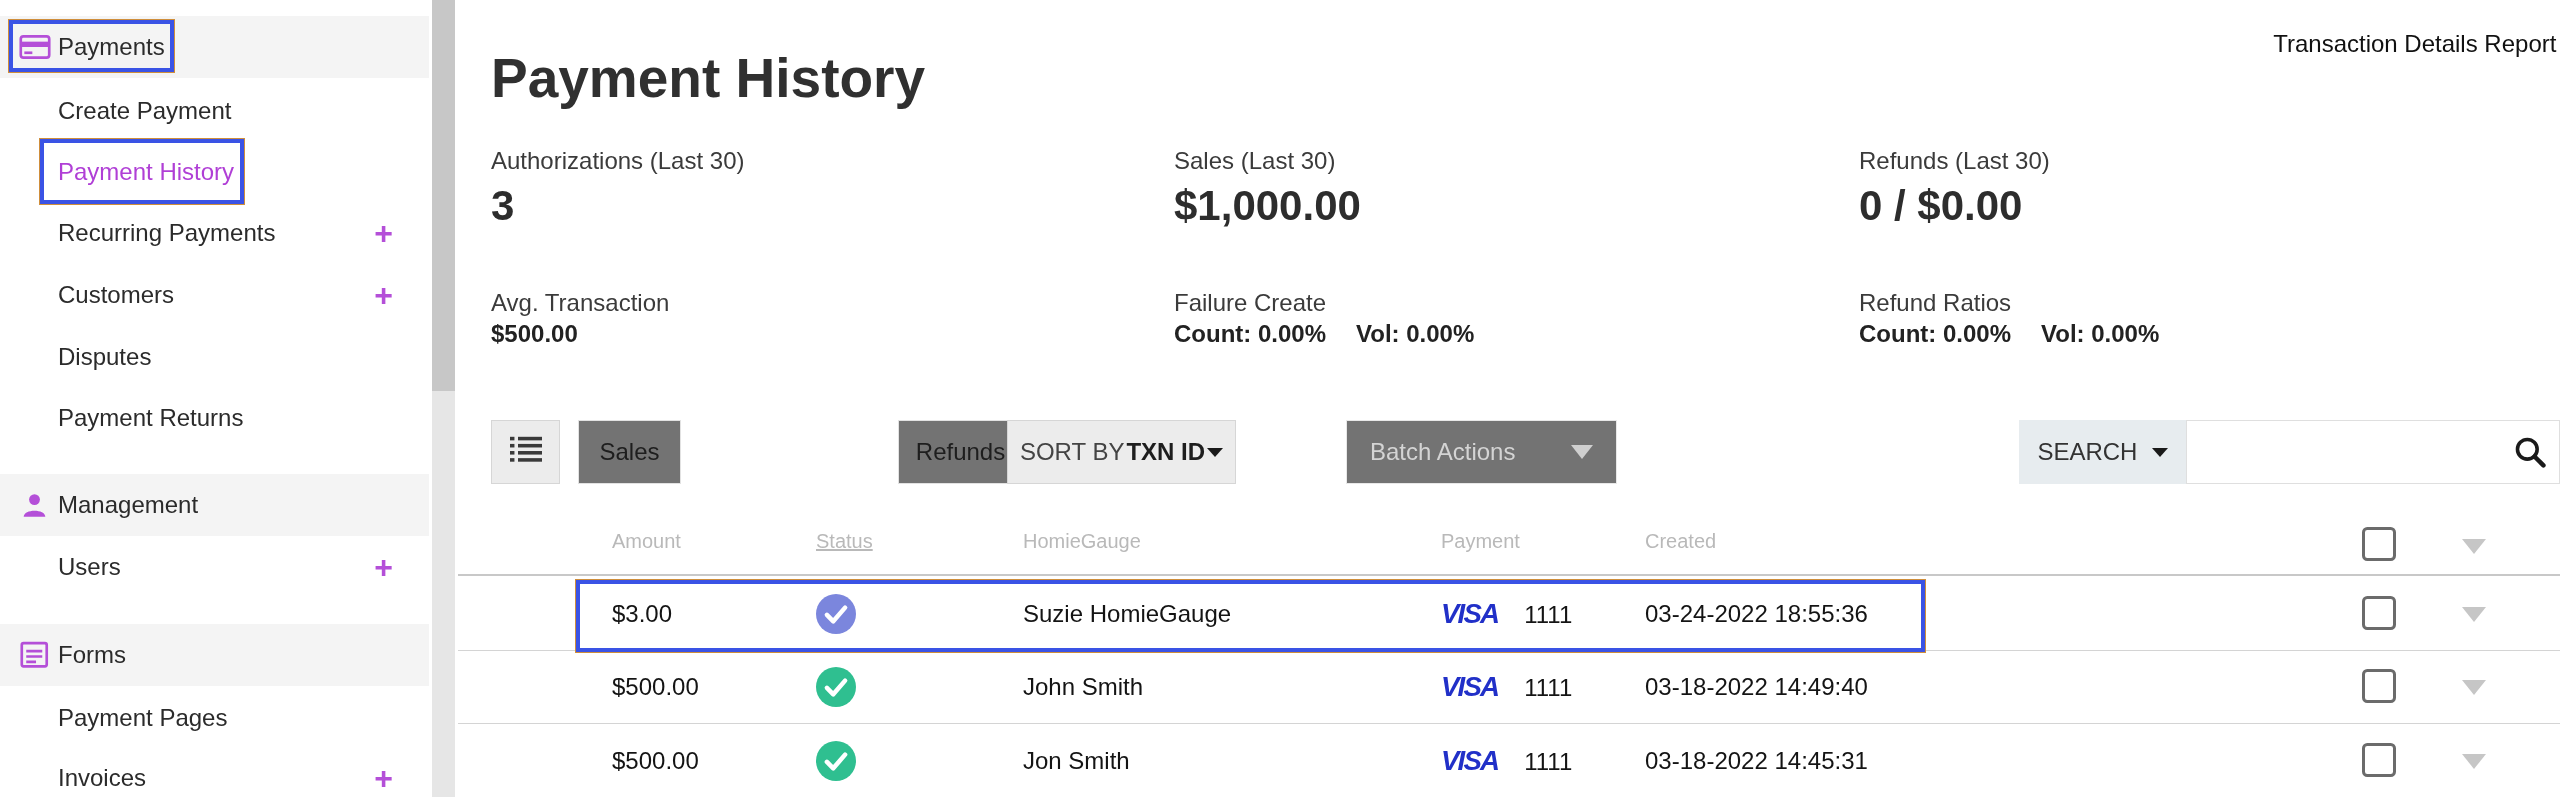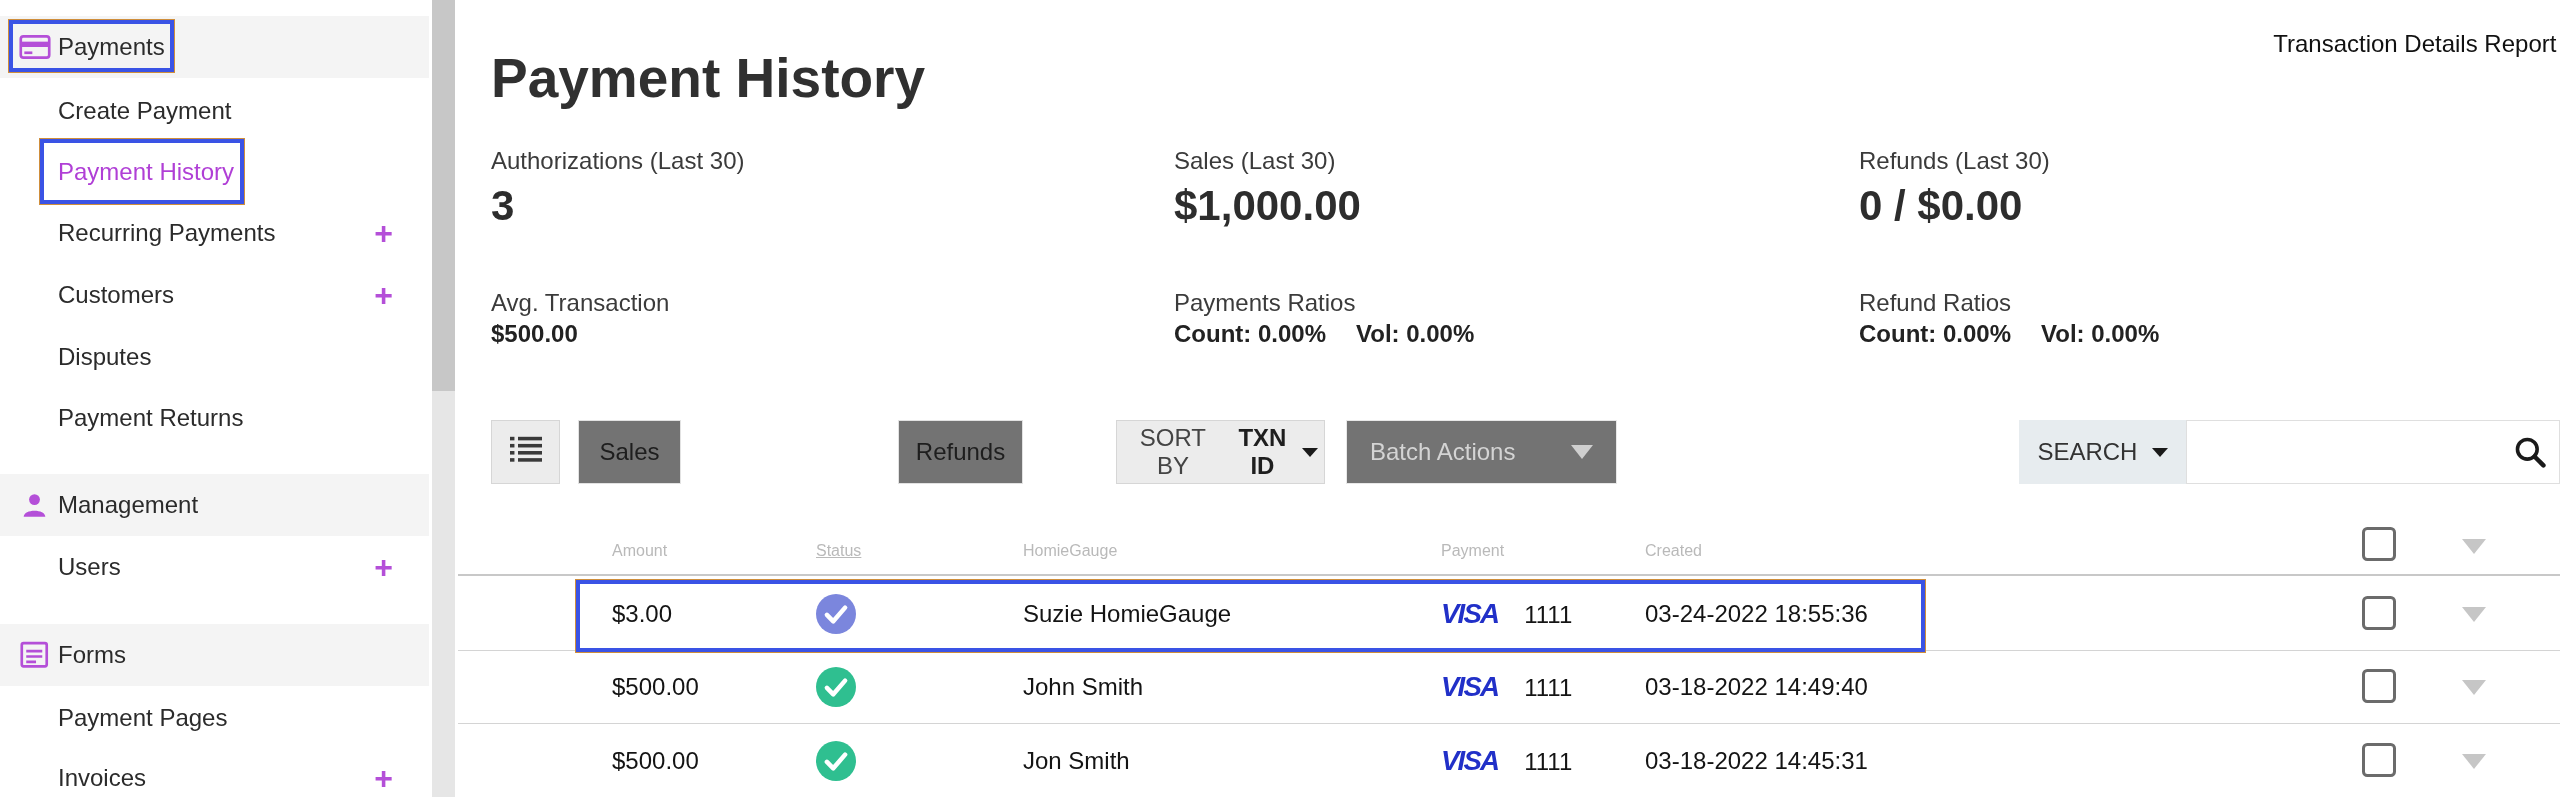--- a/index.html
+++ b/index.html
@@ -41,21 +41,21 @@
   .caret.tablegray{border-top-color:#c6c6c6;border-left-width:12.5px;border-right-width:12.5px;border-top-width:15px;}
 
   .batch-btn{justify-content:space-between;padding:0 23px;color:#d4d4d4;border-color:#e8e8e8;}
   .search-btn{background:#e7ecef;border:1.8px solid #e7ecef;gap:14.2px;}
   .search-wrap{position:absolute;left:2186px;top:420px;width:374px;height:64px;box-sizing:border-box;background:#fff;border:1.8px solid #dfdfdf;}
   .search-wrap input{position:absolute;left:9px;top:3.6px;width:311px;height:52px;border:none;outline:none;font-size:24px;font-family:inherit;background:transparent;}
   .search-wrap .mag{position:absolute;right:12.5px;top:14.2px;cursor:pointer;}
 
   
   .thead{position:absolute;left:458px;top:516px;width:2102px;height:60px;border-bottom:2.7px solid #c8c8c8;box-sizing:border-box;}
-  .thead .th{position:absolute;top:14.2px;font-size:16px;color:#b9b9b9;margin-top:12px;}
+  .thead .th{position:absolute;top:14.2px;font-size:20px;color:#b9b9b9;}
   .trow{position:absolute;left:458px;width:2102px;height:73px;border-bottom:1.8px solid #d4d4d4;box-sizing:border-box;background:#fff;}
   .trow .cell{position:absolute;top:0;height:71px;line-height:71px;font-size:24px;color:#141414;white-space:nowrap;}
   .statusdot{position:absolute;top:16px;width:40px;height:40px;border-radius:50%;display:flex;align-items:center;justify-content:center;}
   .statusdot.blue{background:#7b86dd;}
   .statusdot.green{background:#2fbf90;}
   .visa{font-style:italic;font-weight:bold;font-size:27.6px;color:#2130c8;letter-spacing:-1.8px;margin-right:26px;}
   .cbx{position:absolute;top:18px;width:34px;height:34px;border:3.6px solid #6b6b6b;border-radius:5.3px;box-sizing:border-box;background:#fff;cursor:pointer;}
   .thead .cbx{top:10.7px;}
   .rowcaret{position:absolute;top:28.5px;cursor:pointer;}
   .thead .rowcaret{top:23px;}
@@ -157,21 +157,21 @@
     <div class="stat-sublabel" style="left:491px;top:289px">Avg. Transaction</div>
     <div class="stat-subvalue" style="left:491px;top:320px">
       <span>$500.00</span>
       <span></span>
     </div>
   </div>
 
   <div>
     <div class="stat-label" style="left:1174px;top:147px">Sales (Last 30)</div>
     <div class="stat-value" style="left:1174px;top:182px">$1,000.00</div>
-    <div class="stat-sublabel" style="left:1174px;top:289px">Payments Ratios</div>
+    <div class="stat-sublabel" style="left:1174px;top:289px">Failure Create</div>
     <div class="stat-subvalue" style="left:1174px;top:320px">
       <span>Count: 0.00%</span>
       <span>Vol: 0.00%</span>
     </div>
   </div>
 
   <div>
     <div class="stat-label" style="left:1859px;top:147px">Refunds (Last 30)</div>
     <div class="stat-value" style="left:1859px;top:182px">0 / $0.00</div>
     <div class="stat-sublabel" style="left:1859px;top:289px">Refund Ratios</div>
@@ -194,21 +194,21 @@
             <rect x="0" y="26" width="5" height="4"></rect>
             <rect x="9" y="26" width="27" height="4"></rect>
           </g>
         </svg>
     </span>
   </button>
 
   <button class="tbtn" style="left:578px;width:103px">Sales</button>
   <button class="tbtn" style="left:898px;width:125px">Refunds</button>
 
-  <button class="tbtn gray" style="left:1116px;width:209px;gap:2px">
+  <button class="tbtn gray" style="left:1007px;width:229px;gap:2px">
     <span style="color:#444">SORT BY</span>
     <span style="font-weight:bold">TXN ID</span>
     <span class="caret small"></span>
   </button>
 
   <button class="tbtn batch-btn" style="left:1346px;width:271px">
     <span>Batch Actions</span>
     <span class="caret lightgray"></span>
   </button>
 

